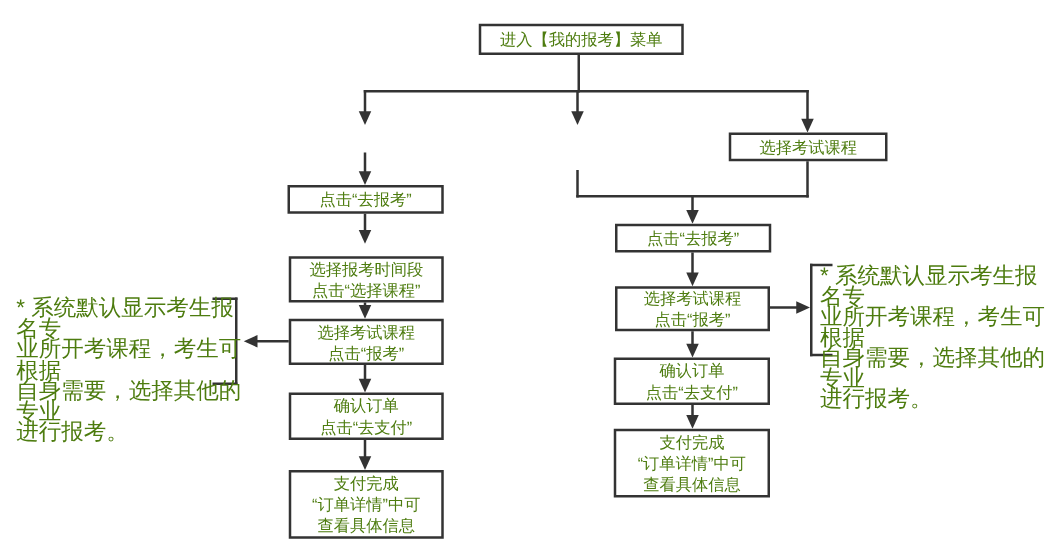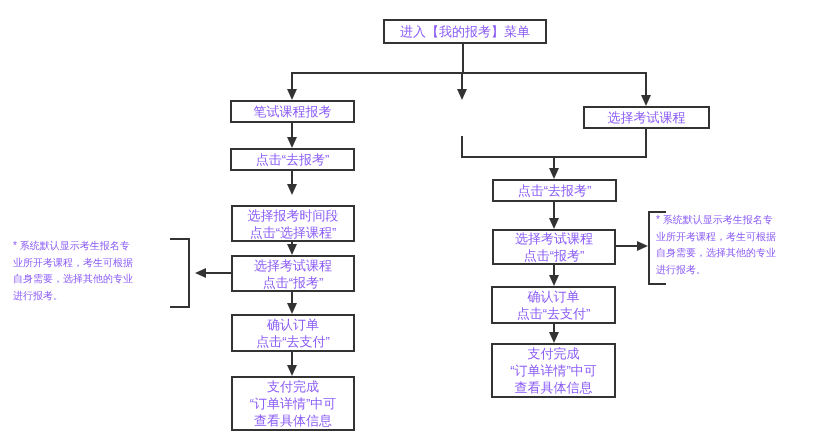--- a/index.html
+++ b/index.html
@@ -1,21 +1,21 @@
 <!DOCTYPE html>
 <html><head>
 <meta charset="utf-8">
 <style>
   html,body{margin:0;padding:0;background:#ffffff;}
   .canvas{
     position:relative;
     width:839px;height:440px;
     background:#ffffff;
     font-family:"Liberation Sans","DejaVu Sans",sans-serif;
-    color:#8b5cf6;
+    color:#4d7c0f;
     overflow:hidden;
   }
   .box{
     position:absolute;
     box-sizing:border-box;
     border:2px solid #333333;
     background:#ffffff;
     display:flex;
     flex-direction:column;
     align-items:center;
@@ -34,21 +34,21 @@
   .arrow-left{position:absolute;width:0;height:0;
     border-top:5px solid transparent;border-bottom:5px solid transparent;
     border-right:11px solid #333333;z-index:1;}
   .arrow-right{position:absolute;width:0;height:0;
     border-top:5px solid transparent;border-bottom:5px solid transparent;
     border-left:11px solid #333333;z-index:1;}
   .bracket-left{position:absolute;box-sizing:border-box;
     border:2px solid #333333;border-left:none;z-index:1;}
   .bracket-right{position:absolute;box-sizing:border-box;
     border:2px solid #333333;border-right:none;z-index:1;}
-  .note{position:absolute;font-size:10px;line-height:16.5px;z-index:2;}
+  .note{position:absolute;font-size:18px;line-height:16.5px;z-index:2;}
 </style>
 </head>
 <body>
 
 <div class="canvas">
 
   <div class="vline" style="left:462px;top:43px;height:31px"></div>
   <div class="hline" style="left:291px;top:72px;width:356px"></div>
 
   <div class="vline" style="left:291px;top:72px;height:18px"></div>
@@ -96,23 +96,20 @@
   <div class="hline" style="left:616px;top:245px;width:22px"></div>
   <div class="arrow-right" style="left:637px;top:241px"></div>
 
   <div class="bracket-left" style="left:170px;top:238px;width:20px;height:70px"></div>
   <div class="bracket-right" style="left:648px;top:211px;width:18px;height:74px"></div>
 
   <div class="box" style="left:383px;top:19px;width:164px;height:25px">
     <div>进入【我的报考】菜单</div>
   </div>
 
-  <div class="box" style="left:230px;top:100px;width:125px;height:23px">
-    <div>笔试课程报考</div>
-  </div>
 
   <div class="box" style="left:230px;top:148px;width:125px;height:23px">
     <div>点击“去报考”</div>
   </div>
 
   <div class="box" style="left:231px;top:205px;width:124px;height:37px">
     <div>选择报考时间段</div>
     <div>点击“选择课程”</div>
   </div>
 

